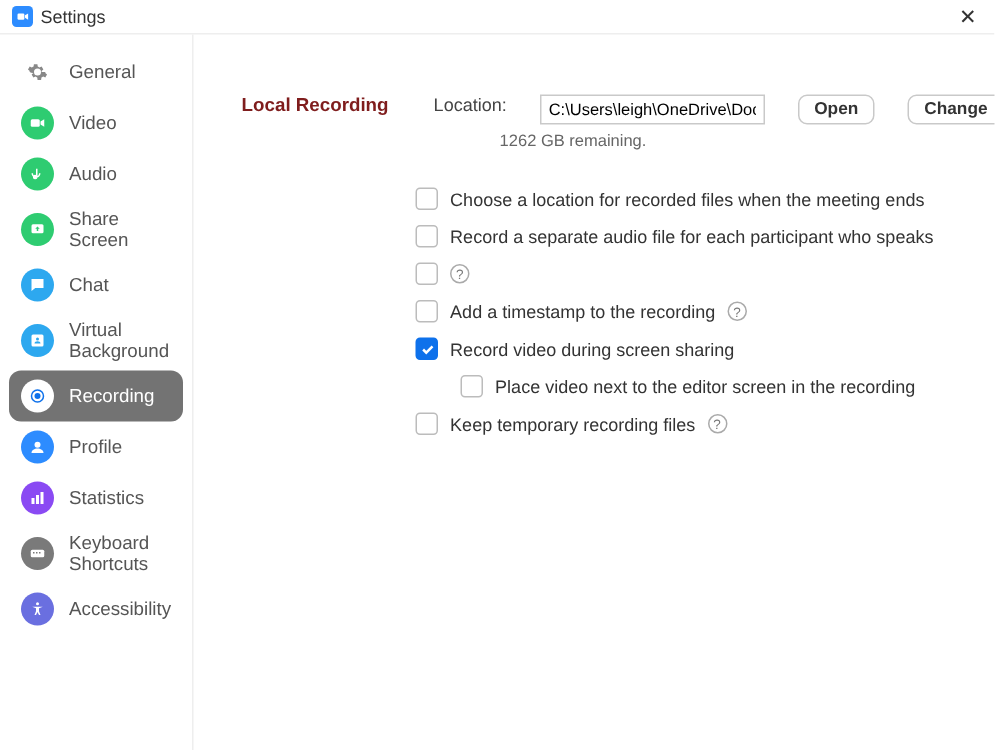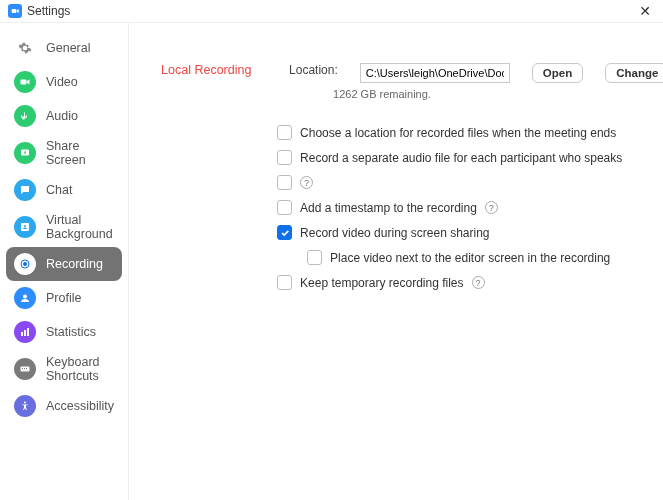--- a/index.html
+++ b/index.html
@@ -11,21 +11,21 @@
     .close-x { font-size: 14px; cursor: pointer; color:#333; padding:0 4px;}
     .divider-top { border-bottom: 1px solid #eee; }
     .content { display: flex; height: calc(100% - 22px); }
     .sidebar { width: 184px; padding: 8px 6px; border-right: 1px solid #eee; }
     .nav-item { display: flex; align-items: center; gap: 10px; padding: 6px 8px; border-radius: 8px; cursor: pointer; color: #555; font-size: 12.5px;}
     .nav-item.active { background: #737373; color: #fff; align-items: center; }
     .nav-item .dot { width: 22px; height: 22px; border-radius: 50%; display: flex; align-items: center; justify-content: center; flex: 0 0 22px;}
     .nav-item.active .dot { background:#fff; }
     .main { flex: 1; padding: 40px 24px 0 32px; }
     .section-head { display: flex; align-items: flex-start; gap: 16px; }
-    .section-title { font-weight: normal; font-size: 12.5px; color: #ef4444; width: 100px; }
+    .section-title { font-weight: bold; font-size: 12.5px; color: #7f1d1d; width: 100px; }
     .loc-row { display: flex; gap: 22px; margin-left: 12px; }
     .loc-label { font-size: 12px; color: #444; }
     .loc-input { border: 1px solid #c9c9c9; padding: 3px 5px; font-size: 11px; width: 150px; background: #fff; }
     .btn { border: 1px solid #c9c9c9; background: #fff; border-radius: 6px; padding: 3px 10px; font-size: 11.5px; cursor: pointer; color:#333;font-weight:bold;}
     .remaining { font-size: 11px; color: #666; margin-top: 5px; margin-left: 56px; }
     .opts { margin-top: 20px; margin-left: 0; }
     .opt-row { display: flex; align-items: center; gap: 8px; padding: 5px 0; font-size: 12px; color: #333;}
     .opt-row.sub { margin-left: 30px; }
     .cb { width: 15px; height: 15px; border: 1px solid #bcbcbc; border-radius: 3px; flex: 0 0 15px; cursor:pointer; display:flex; align-items:center; justify-content:center; }
     .cb.checked { background: #0e71eb; border-color: #0e71eb; }

